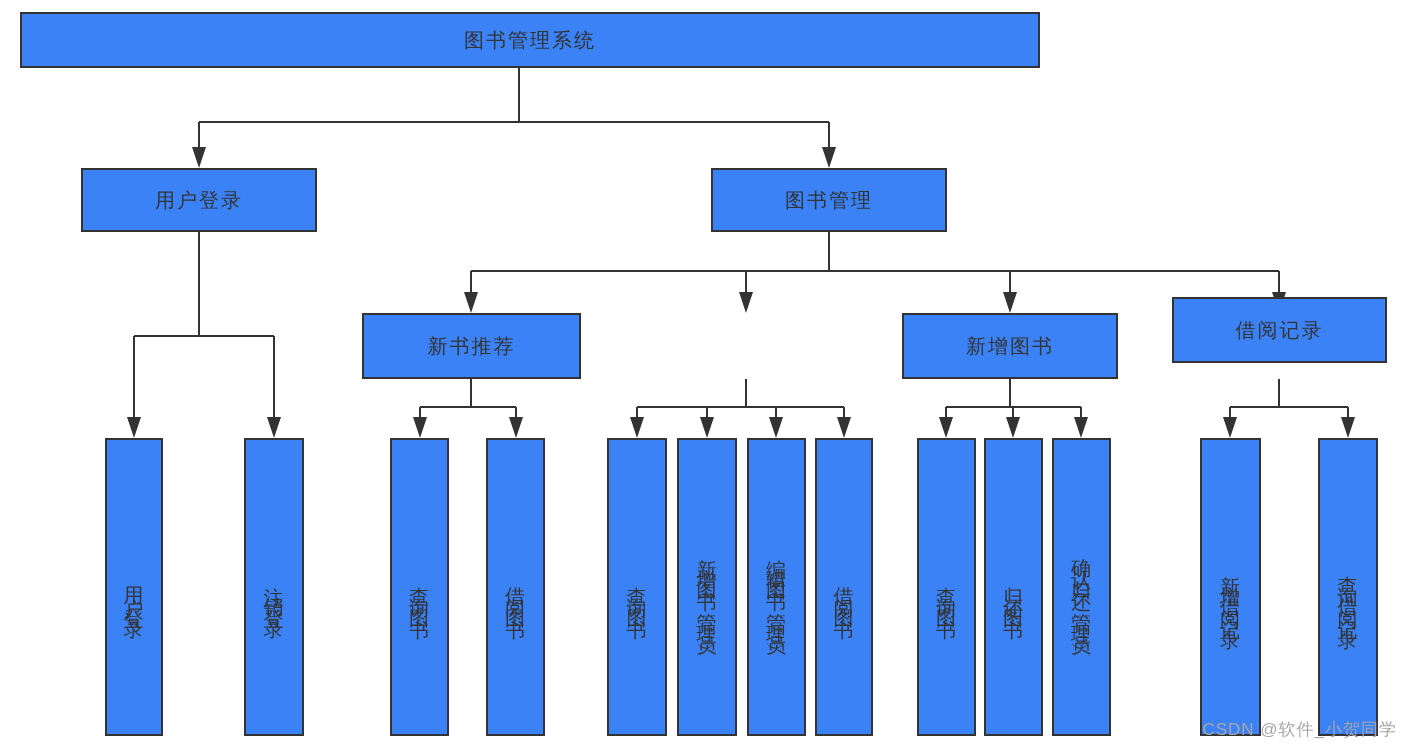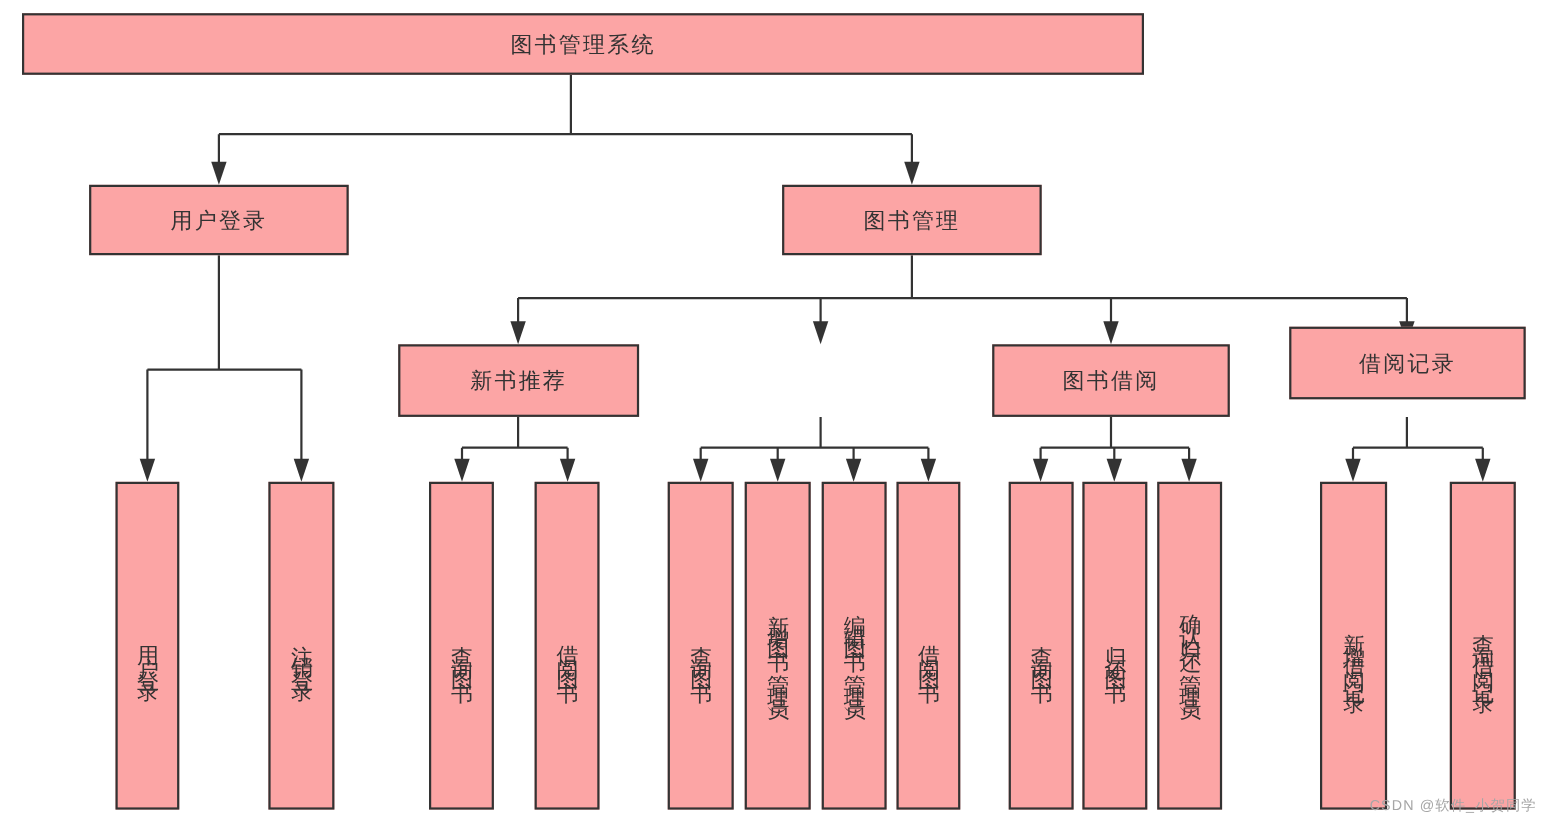--- a/index.html
+++ b/index.html
@@ -2,21 +2,21 @@
 <html><head>
 <meta charset="utf-8">
 <style>
   html,body{margin:0;padding:0;background:#ffffff;}
   body{font-family:"Liberation Sans","DejaVu Sans",sans-serif;}
   .canvas{position:relative;width:1405px;height:747px;background:#ffffff;overflow:hidden;}
   .wires{position:absolute;left:0;top:0;width:1405px;height:747px;}
   .box{
     position:absolute;
     box-sizing:border-box;
-    background:#fca5a5;
+    background:#3b82f6;
     border:2px solid #333333;
     display:flex;
     align-items:center;
     justify-content:center;
     color:#333333;
   }
   .h-box span{
     font-size:20px;
     letter-spacing:2px;
     white-space:nowrap;
@@ -26,21 +26,21 @@
     text-orientation:mixed;
     font-size:20px;
     line-height:1.1;
     letter-spacing:11px;
     margin-bottom:-11px;
   }
   .watermark{
     position:absolute;
     right:8px;
     bottom:6px;
-    font-size:13px;
+    font-size:17px;
     letter-spacing:1px;
     color:#a6a6a6;
     white-space:nowrap;
   }
 </style>
 </head>
 <body>
 
 <div class="canvas">
 
@@ -92,21 +92,21 @@
     <span>用户登录</span>
   </div>
   <div class="box h-box" style="left:711px;top:168px;width:236px;height:64px">
     <span>图书管理</span>
   </div>
 
   <div class="box h-box" style="left:362px;top:313px;width:219px;height:66px">
     <span>新书推荐</span>
   </div>
   <div class="box h-box" style="left:902px;top:313px;width:216px;height:66px">
-    <span>图书借阅</span>
+    <span>新增图书</span>
   </div>
   <div class="box h-box" style="left:1172px;top:297px;width:215px;height:66px">
     <span>借阅记录</span>
   </div>
 
   <div class="box v-box" style="left:105px;top:438px;width:58px;height:298px">
     <span>用户登录</span>
   </div>
   <div class="box v-box" style="left:244px;top:438px;width:60px;height:298px">
     <span>注销登录</span>

